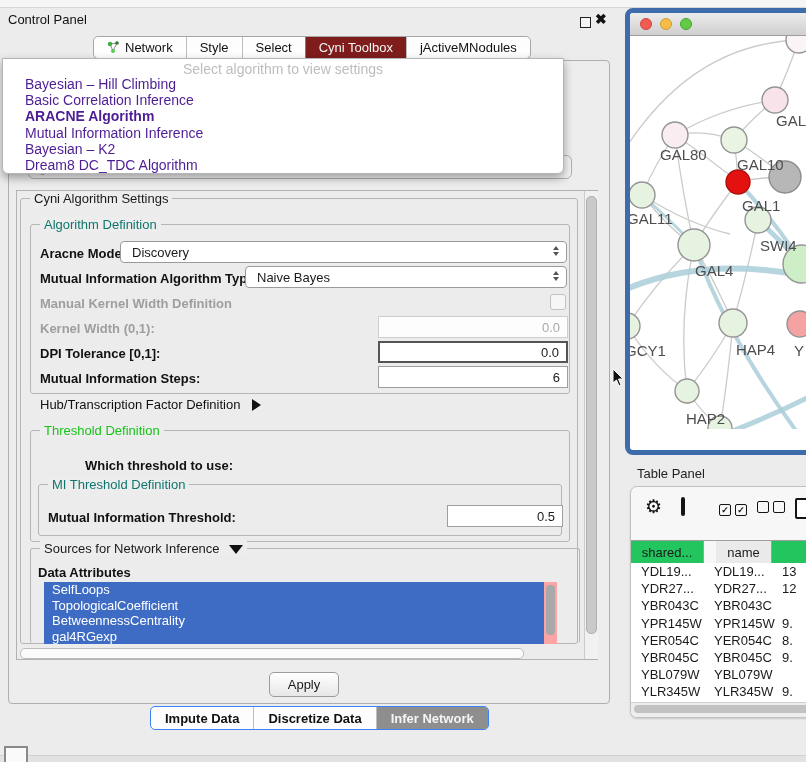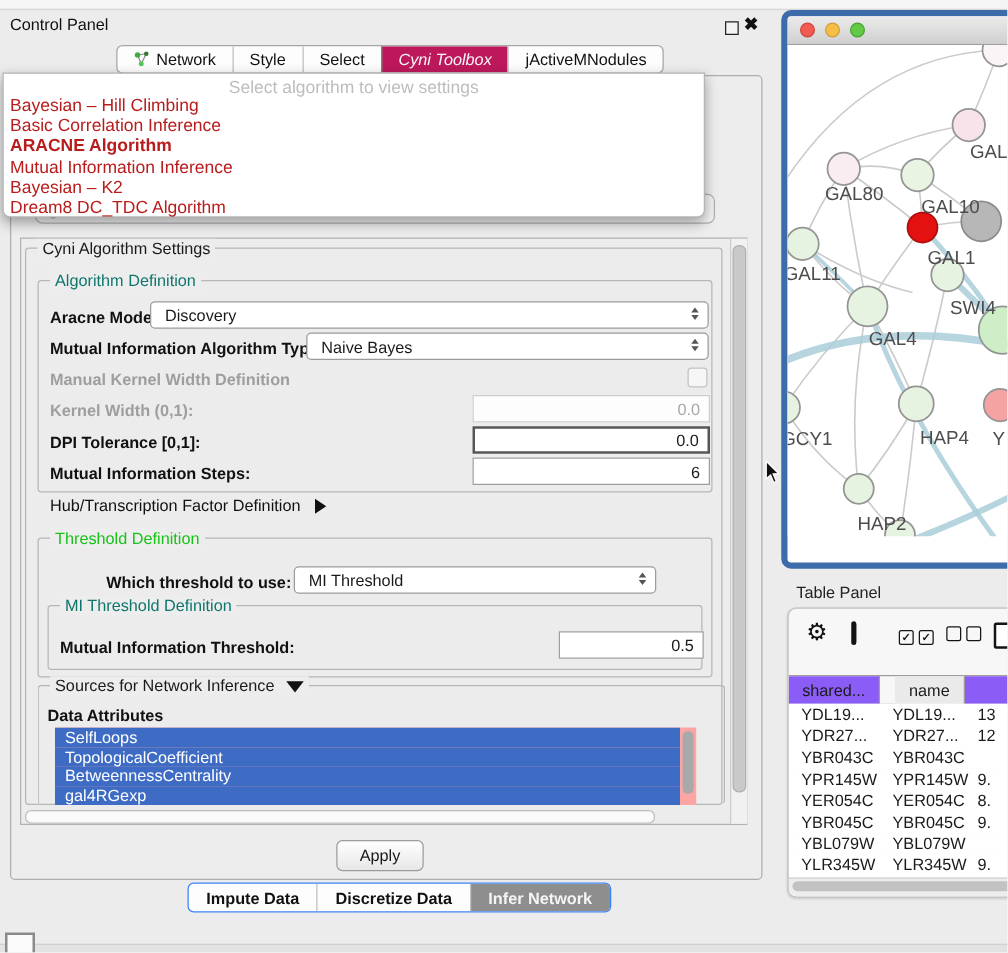--- a/index.html
+++ b/index.html
@@ -7,29 +7,29 @@
        font-family:"Liberation Sans",sans-serif;font-size:13px;color:#1a1a1a;}
   .abs{position:absolute;}
   
   .topstrip{left:0;top:0;width:806px;height:7px;background:#f5f5f5;border-bottom:1px solid #d6d6d6;}
   .cp-title{left:8px;top:12px;font-size:13px;color:#111;}
   .float-btn{left:580px;top:17px;width:9px;height:9px;border:1.5px solid #222;background:#f4f4f4;}
   .close-btn{left:595px;top:11px;font-size:14px;font-weight:bold;color:#111;line-height:16px;}
   .tabbar{left:93px;top:36px;display:flex;background:#fdfdfd;border:1px solid #a6a6a6;border-radius:5px;height:21px;overflow:hidden;}
   .tab{padding:0 13px;display:flex;align-items:center;gap:5px;border-left:1px solid #bfbfbf;color:#111;white-space:nowrap;}
   .tab:first-child{border-left:none;}
-  .tab.sel{background:#be185d;color:#f5f5f5;border-left:1px solid #7f7f7f;font-style:italic;}
+  .tab.sel{background:#7f1d1d;color:#f5f5f5;border-left:1px solid #7f7f7f;}
   .mainpanel{left:8px;top:60px;width:600px;height:642px;border:1px solid #aeaeae;border-radius:4px;background:#ededed;}
   
   .ghostcombo{left:28px;top:155px;width:544px;height:24px;border:1px solid #b0b0b0;border-radius:6px;
               background:#f2f2f2;color:#9a9a9a;display:flex;align-items:center;padding-left:10px;z-index:4;box-sizing:border-box;}
   .dropdown{left:2px;top:58px;width:560px;height:114px;background:#ffffff;border:1px solid #b5b5b5;
             border-radius:0 0 6px 6px;box-shadow:0 4px 10px rgba(0,0,0,0.35);z-index:5;}
   .dd-head{text-align:center;color:#bdbdbd;font-size:14px;padding-top:2px;height:15px;}
-  .dd-item{font-size:14px;color:#b91c1c;padding-left:5px;height:16.2px;line-height:16.2px;white-space:nowrap;}
+  .dd-item{font-size:14px;color:#4c1d95;padding-left:22px;height:16.2px;line-height:16.2px;white-space:nowrap;}
   .dd-item.bold{font-weight:bold;}
   
   .scrollpane{left:16px;top:190px;width:582px;height:470px;border:1px solid #b2b2b2;background:#ececec;box-sizing:border-box;}
   .vtrack{left:584px;top:191px;width:13px;height:468px;background:#f1f1f1;border-left:1px solid #cccccc;}
   .vthumb{left:586px;top:196px;width:9px;height:436px;background:#c9c9c9;border:1px solid #b0b0b0;border-radius:5px;}
   .hthumb{left:20px;top:648px;width:502px;height:9px;background:#fafafa;border:1px solid #bdbdbd;border-radius:5px;}
   
   .group{border:1px solid #b6b6b6;border-radius:3px;}
   .gtitle{position:absolute;top:-8px;left:9px;background:#ededed;padding:0 4px;font-size:13px;white-space:nowrap;}
   .blue{color:#0f766e;} .green{color:#17c317;}
@@ -79,21 +79,21 @@
             background:#f7f7f7;box-shadow:0 1px 2px rgba(0,0,0,0.15);overflow:hidden;}
   .tw{position:absolute;}
   .gear{font-size:19px;color:#111;line-height:19px;}
   .colicon{width:17px;height:14px;border:2px solid #141414;border-radius:2px;position:relative;}
   .colicon i{position:absolute;left:50%;top:0;width:2px;height:100%;background:#141414;}
   .cb{display:inline-block;width:10px;height:10px;border:1.5px solid #141414;border-radius:2px;margin-right:4px;
       font-size:9px;line-height:10px;text-align:center;color:#141414;font-weight:bold;}
   .docicon{width:14px;height:17px;border:2px solid #141414;border-radius:2px;background:#fff;}
   .thead{display:flex;border-top:1px solid #9e9e9e;border-bottom:1px solid #9e9e9e;height:22px;font-size:13px;}
   .th{display:flex;align-items:center;justify-content:center;border-right:1px solid #9e9e9e;box-sizing:border-box;}
-  .th.blue-h{background:#8b5cf6;} .th.gray-h{background:#eaeaea;}
+  .th.blue-h{background:#22c55e;} .th.gray-h{background:#eaeaea;}
   .trow{display:flex;height:17.2px;font-size:13px;background:#ffffff;}
   .td{overflow:hidden;white-space:nowrap;box-sizing:border-box;padding-left:10px;line-height:17.2px;}
   .tp-hscroll{background:#ededed;border-top:1px solid #cfcfcf;}
   .tp-hthumb{position:absolute;left:3px;top:2px;width:190px;height:8px;background:#c2c2c2;border-radius:4px;}
 </style>
 </head>
 <body>
 
 <div id="app">
   <div class="abs topstrip"></div>
@@ -190,27 +190,20 @@
 
   <div class="abs" style="left:40px;top:397px;font-size:13px;color:#111;">
     <span>Hub/Transcription Factor Definition</span>
     <span class="tri-right"></span>
   </div>
 
   <div class="abs group" style="left:30px;top:430px;width:538px;height:110px;">
     <span class="gtitle green">Threshold Definition</span>
   </div>
   <div class="abs flabel" style="left:85px;top:458px;">Which threshold to use:</div>
-  <div class="abs combo" style="left:235px;top:453px;width:290px;">
-    <span>MI Threshold</span>
-    <span class="spin">
-        <i class="u"></i>
-        <i class="dn"></i>
-      </span>
-  </div>
   <div class="abs group" style="left:38px;top:484px;width:522px;height:50px;">
     <span class="gtitle blue">MI Threshold Definition</span>
   </div>
   <div class="abs flabel" style="left:48px;top:510px;">Mutual Information Threshold:</div>
   <div class="abs tfield" style="left:447px;top:505px;width:116px;">
     <span>0.5</span>
   </div>
 
   <div class="abs group" style="left:30px;top:548px;width:548px;height:94px;border-bottom:none;">
     <span class="gtitle">

